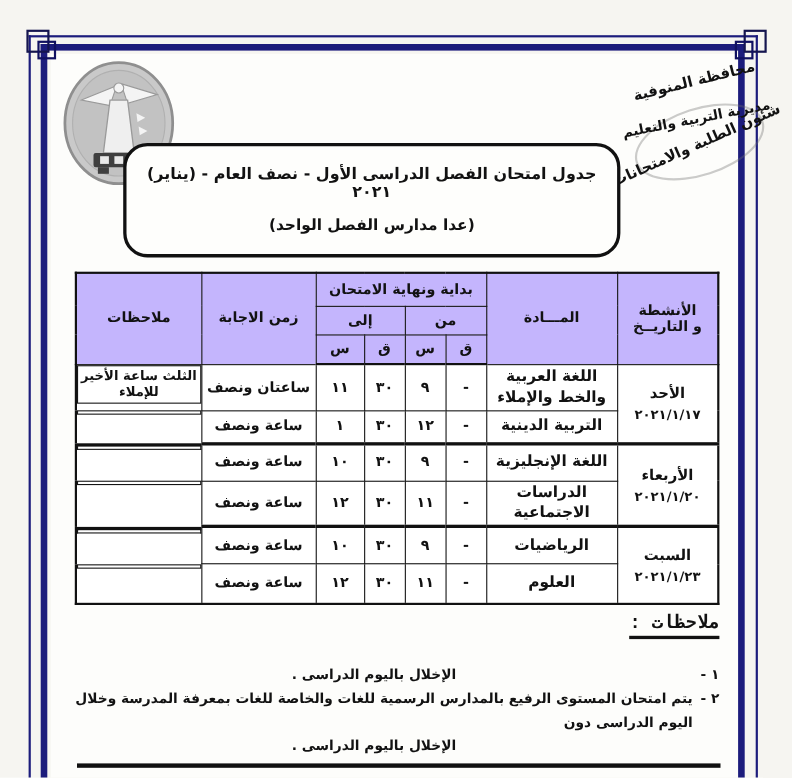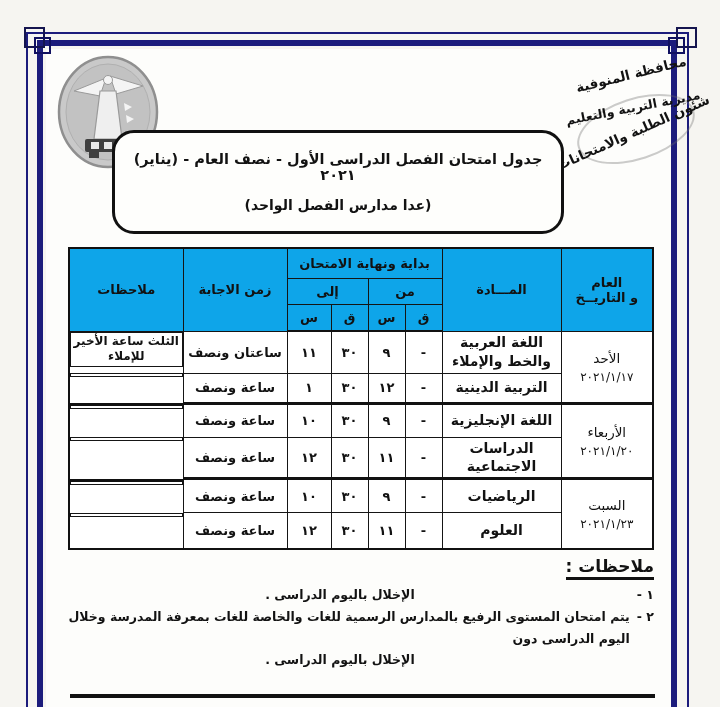--- a/index.html
+++ b/index.html
@@ -40,36 +40,36 @@
   .title-box .t1{font-size:14.5px;font-weight:bold;}
   .title-box .t2{font-size:15px;font-weight:bold;}
   .title-box .t3{font-size:14px;font-weight:bold;}
   
   table.sched{
     position:absolute;left:68px;top:247px;width:584px;border-collapse:collapse;
     direction:rtl;table-layout:fixed;background:#fff;
   }
   table.sched th,table.sched td{border:1.5px solid #151515;text-align:center;vertical-align:middle;padding:1px 2px;}
   table.sched{border:2.5px solid #111;}
-  table.sched thead th{background:#0ea5e9;font-weight:bold;font-size:13px;}
+  table.sched thead th{background:#c4b5fd;font-weight:bold;font-size:13px;}
   table.sched thead tr:last-child th{border-bottom:2.5px solid #111;}
   tr.hr1{height:30px;} tr.hr2{height:26px;} tr.hr3{height:27px;}
   tr.r1{height:42px;} tr.r2{height:30px;} tr.r3{height:34px;}
   tr.r4{height:36px;} tr.r5{height:34px;} tr.r6{height:36px;}
   tr.gstart td{border-top:3px solid #111;}
-  td.day-cell{font-weight:normal;font-size:13.5px;margin-left:44px;}
+  td.day-cell{font-weight:bold;font-size:13.5px;margin-left:44px;}
   td.day-cell .date{direction:ltr;font-size:12px;margin-top:4px;}
   td.subject{font-weight:bold;font-size:14px;line-height:1.35;}
   td.num{font-weight:bold;font-size:13px;}
   td.dur{font-weight:bold;font-size:13px;}
   td.note{font-weight:bold;font-size:12px;line-height:1.3;}
   
   .notes{position:absolute;left:50px;top:556px;width:604px;direction:rtl;}
   .notes-heading{display:inline-block;font-size:17px;font-weight:bold;border-bottom:3px solid #111;
-    padding-bottom:1px;margin-bottom:4px;}
+    padding-bottom:1px;margin-bottom:21px;font-family:Liberation Mono, monospace;}
   .note{display:flex;gap:7px;font-size:12.5px;font-weight:bold;line-height:1.7;margin-bottom:1px;}
   .note .num{white-space:nowrap;}
   .note .txt{flex:1;}
   .note .l1{text-align:right;}
   .note .l2{text-align:center;}
   .bottom-rule{position:absolute;left:70px;top:694px;width:585px;height:3.5px;background:#111;}
 </style>
 </head>
 <body>
 
@@ -122,21 +122,21 @@
         <col style="width:37px">
         <col style="width:37px">
       <col style="width:37px">
         <col style="width:44px">
         <col style="width:104px">
         <col style="width:114px">
     </colgroup>
     <thead>
       <tr class="hr1">
         <th rowspan="3">
-          <div>العام</div>
+          <div>الأنشطة</div>
           <div>و التاريــخ</div>
         </th>
         <th rowspan="3">المـــادة</th>
         <th colspan="4">بداية ونهاية الامتحان</th>
         <th rowspan="3">زمن الاجابة</th>
         <th rowspan="3">ملاحظات</th>
       </tr>
       <tr class="hr2">
         <th colspan="2">من</th>
         <th colspan="2">إلى</th>

